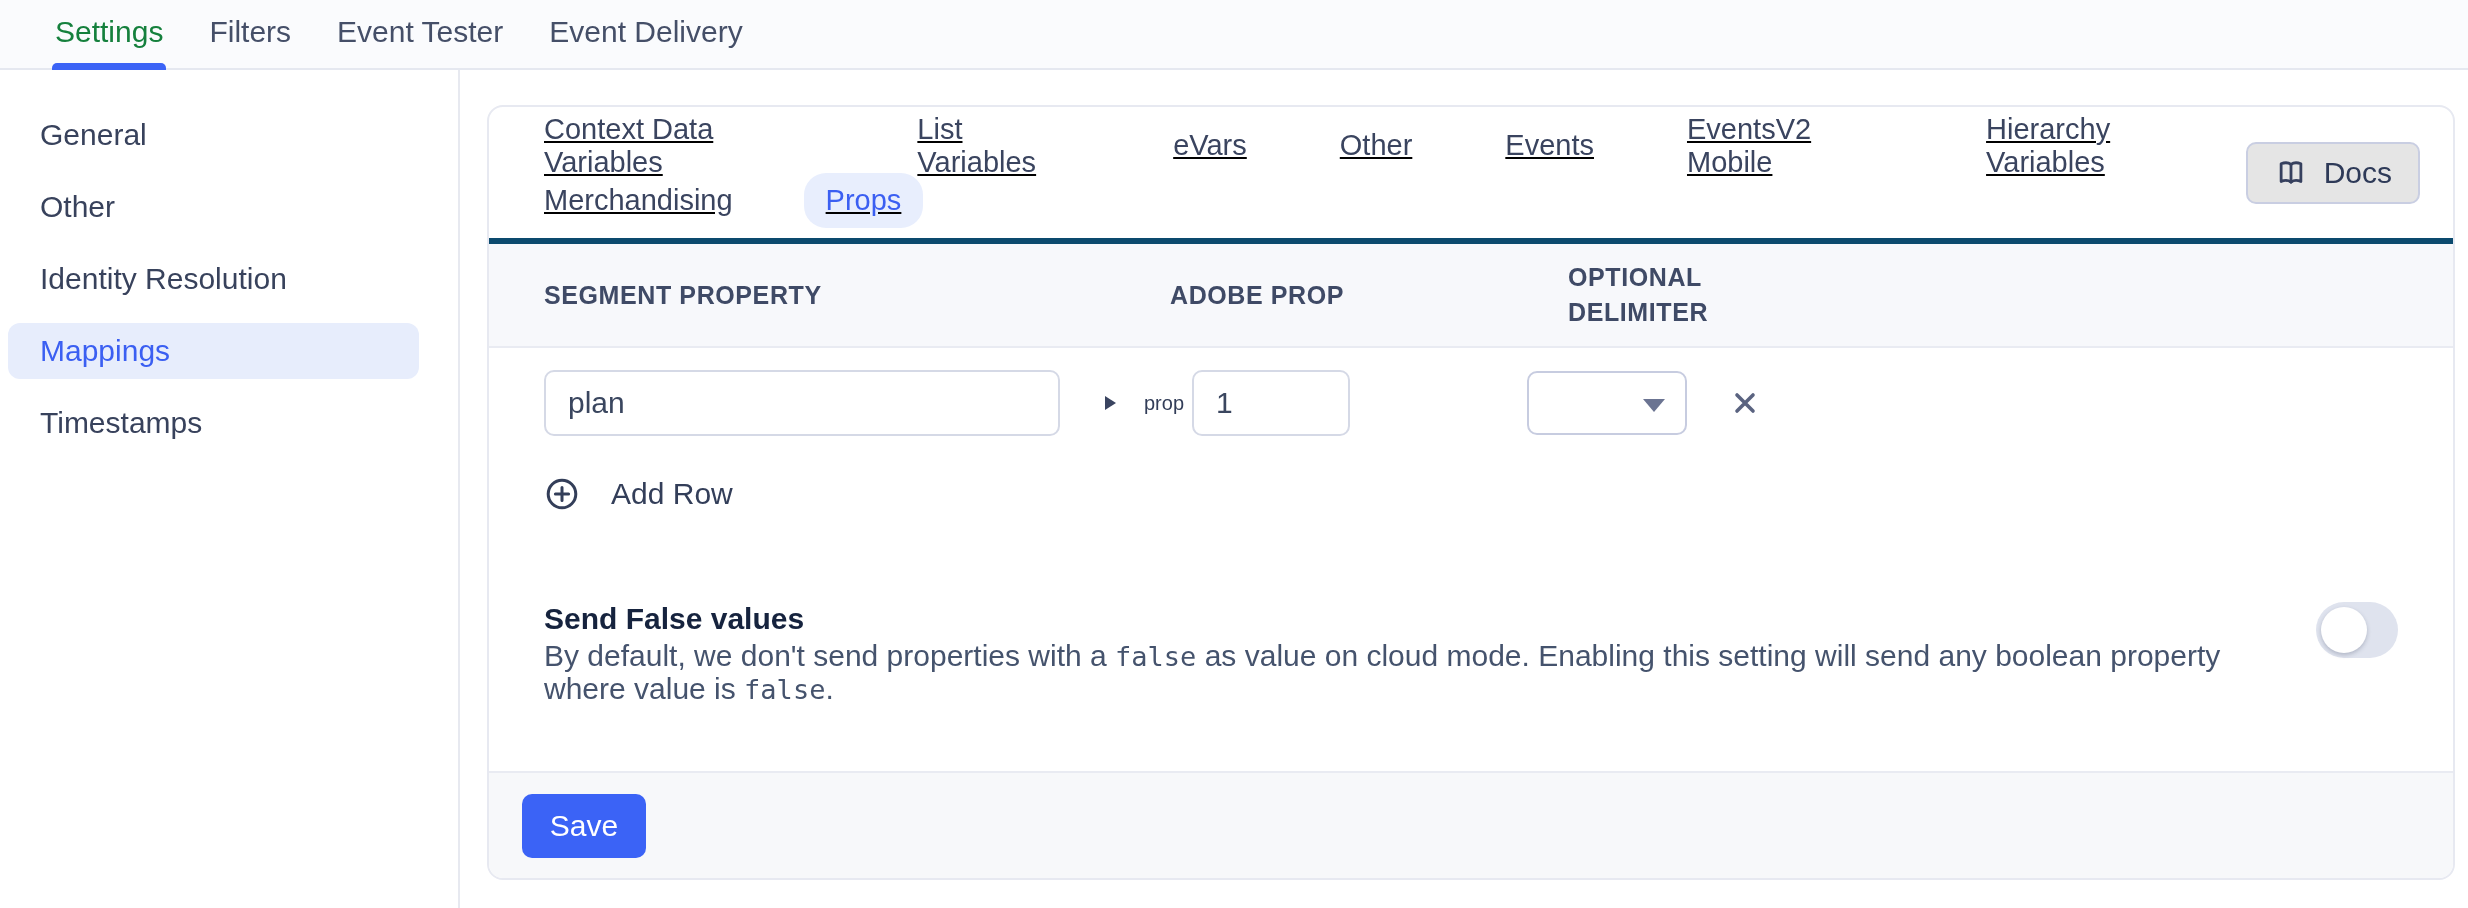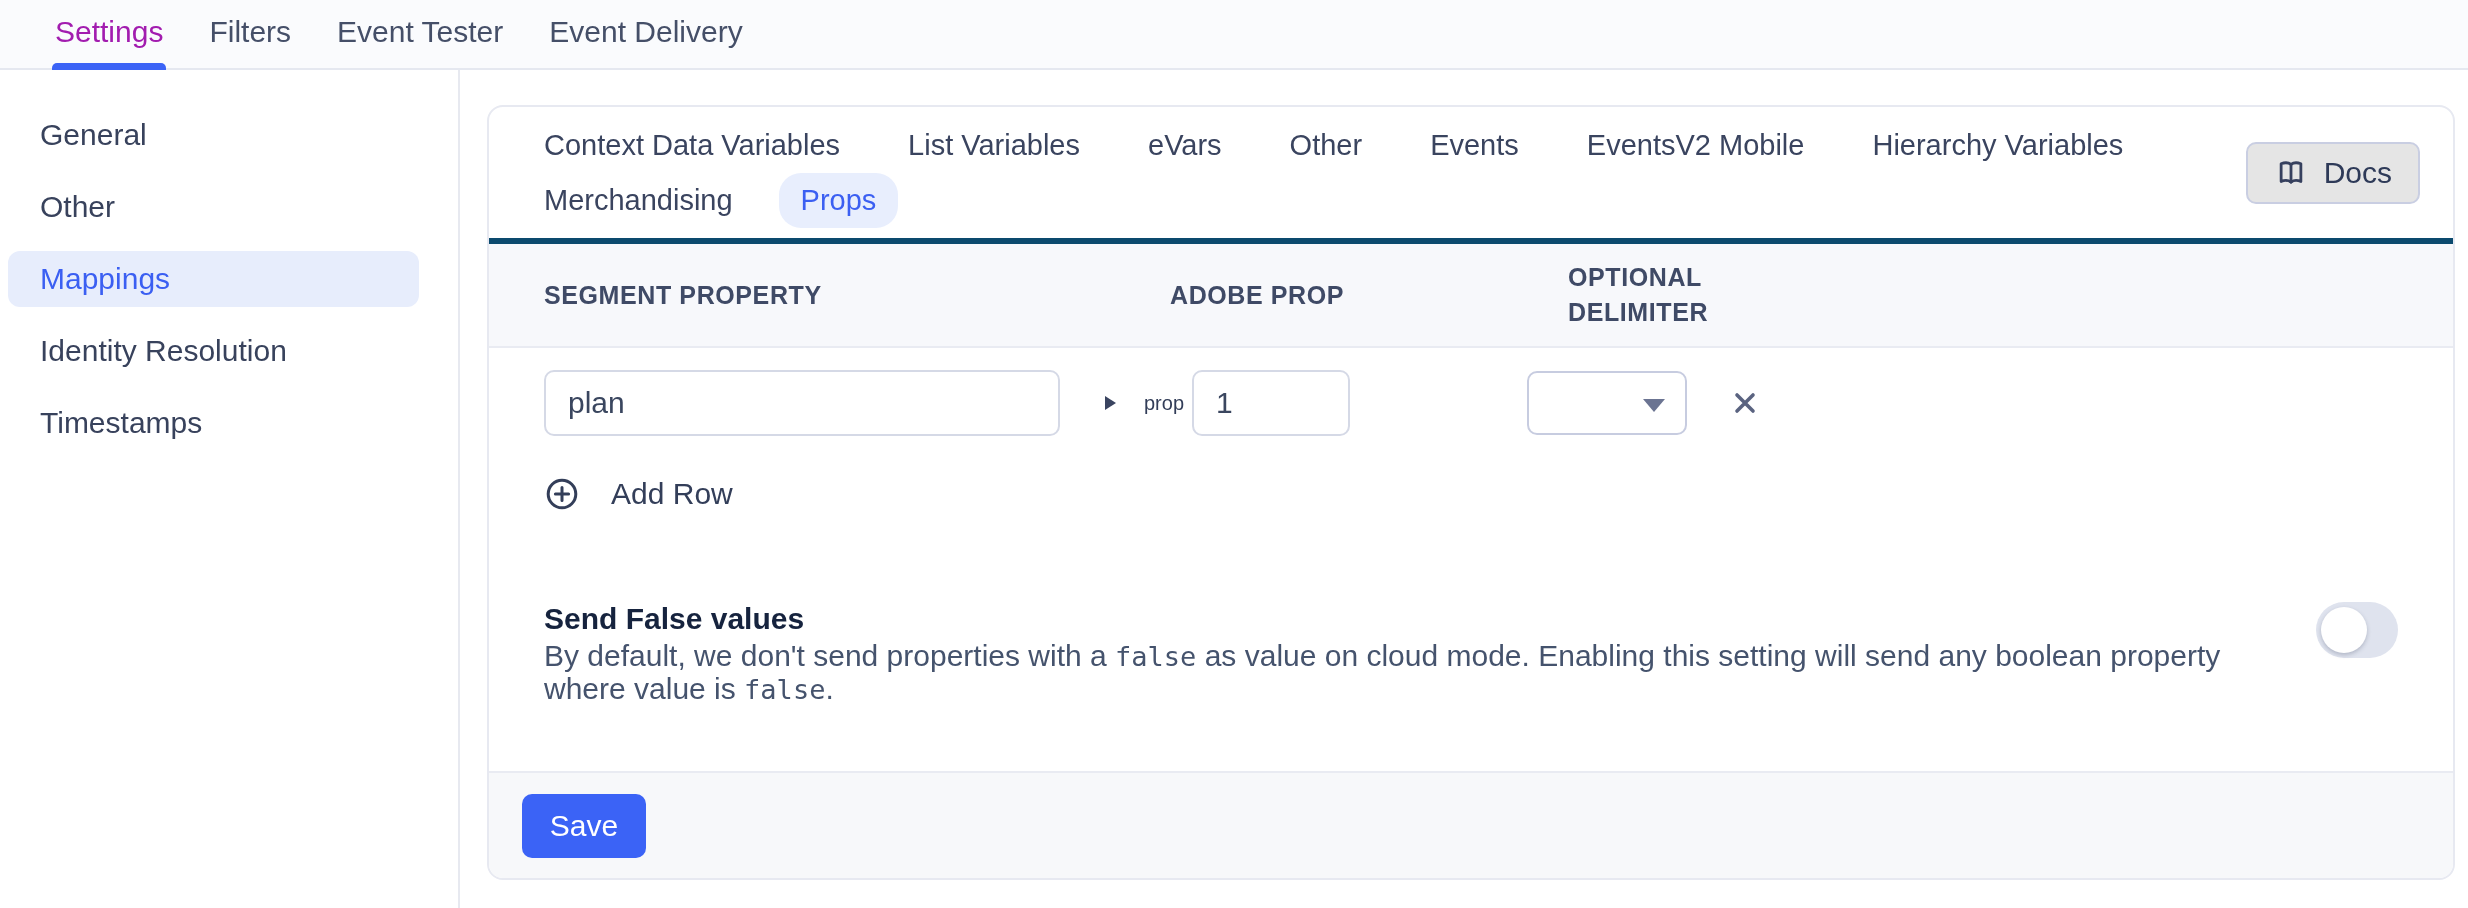--- a/index.html
+++ b/index.html
@@ -4,40 +4,40 @@
 <style>
   * { margin:0; padding:0; box-sizing:border-box; }
   html,body { width:2468px; height:908px; background:#ffffff; overflow:hidden;
               font-family:"Liberation Sans", sans-serif; }
 
   
   .topbar { height:70px; background:#fafbfd; border-bottom:2px solid #e5e8f0;
             display:flex; align-items:flex-start; padding:12px 0 0 55px; gap:46px; }
   .topnav-item { position:relative; font-size:30px; line-height:40px; font-weight:500;
                  color:#454f68; height:58px; cursor:pointer; }
-  .topnav-item.active { color:#a21caf; }
+  .topnav-item.active { color:#15803d; }
   .topnav-item.active::after { content:""; position:absolute; left:-3px; right:-3px;
                  bottom:0; height:7px; background:#3b63f6; border-radius:5px 5px 0 0; }
 
   
   .layout { display:flex; height:838px; }
   .sidebar { width:460px; border-right:2px solid #e7e9f0; padding:37px 0 0 8px; flex:none; }
   .side-item { width:411px; height:56px; margin-bottom:16px; padding-left:32px;
                display:flex; align-items:center; font-size:30px; color:#38425c;
                border-radius:12px; cursor:pointer; }
   .side-item.active { background:#e7edfc; color:#3b5ff2; }
 
   .main { flex:1; padding:35px 13px 0 27px; }
   .card { height:775px; background:#fff; border:2px solid #e7e9f1; border-radius:16px;
           display:flex; flex-direction:column; overflow:hidden; }
 
   
   .card-head { display:flex; align-items:center; padding:11px 33px 0 33px; }
   .tabs-block { display:flex; flex-direction:column; }
-  .tabs-row { display:flex; align-items:center; height:55px; gap:24px; }
+  .tabs-row { display:flex; align-items:center; height:55px; gap:49px;text-decoration:underline; }
   .tab { font-size:29px; color:#3a445f; padding:11px 22px; border-radius:10px; cursor:pointer; }
   .tab.active { background:#e8eefd; color:#3b5ff2;border-radius:22px; }
   .docs-btn { margin-left:auto; height:62px; padding:0 26px; background:#e5e5e5;
               border:2px solid #c9cee2; border-radius:10px; display:flex; align-items:center;
               gap:16px; font-size:30px; font-weight:500; color:#2e3a58; cursor:pointer; }
 
   
   .table-head { margin-top:10px; height:110px; background:#f7f8fb;
                 border-top:6px solid #0c4a6e; border-bottom:2px solid #e9ebf2;
                 display:flex; align-items:center; padding-left:55px;
@@ -91,22 +91,22 @@
   <div class="topnav-item">Filters</div>
   <div class="topnav-item">Event Tester</div>
   <div class="topnav-item">Event Delivery</div>
 </div>
 
 <div class="layout">
 
   <div class="sidebar">
     <div class="side-item">General</div>
     <div class="side-item">Other</div>
+    <div class="side-item">Identity Resolution</div>
     <div class="side-item active">Mappings</div>
-    <div class="side-item">Identity Resolution</div>
     <div class="side-item">Timestamps</div>
   </div>
 
   <div class="main">
     <div class="card">
 
       <div class="card-head">
         <div class="tabs-block">
           <div class="tabs-row">
             <div class="tab">Context Data Variables</div>

